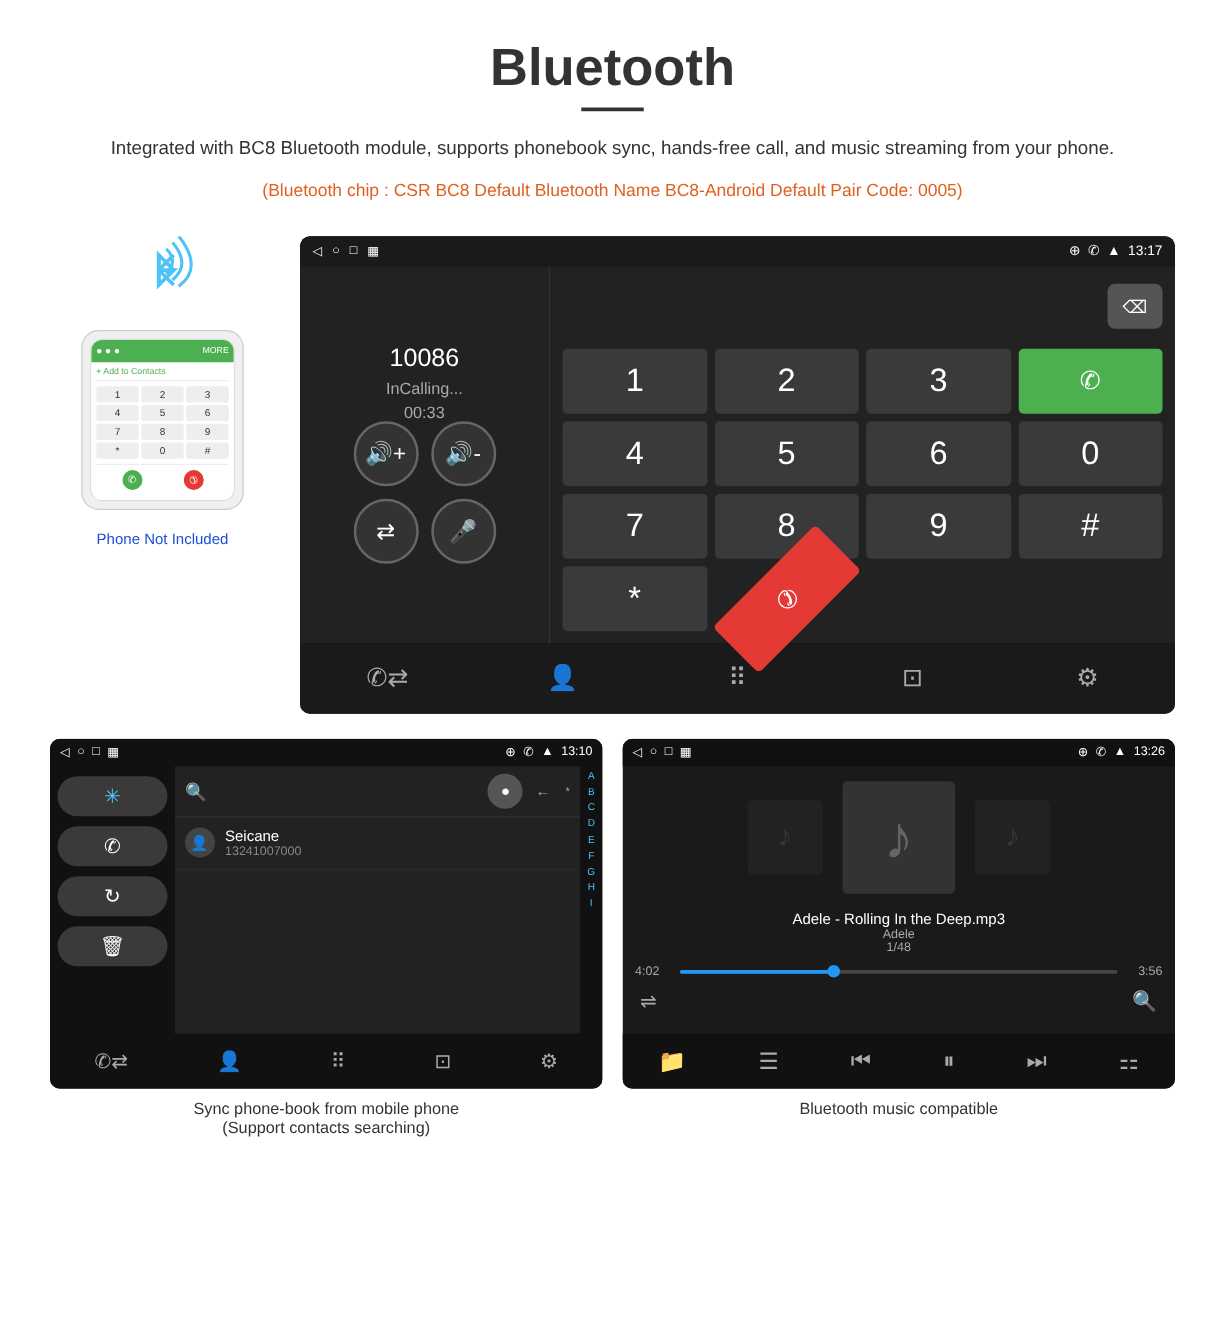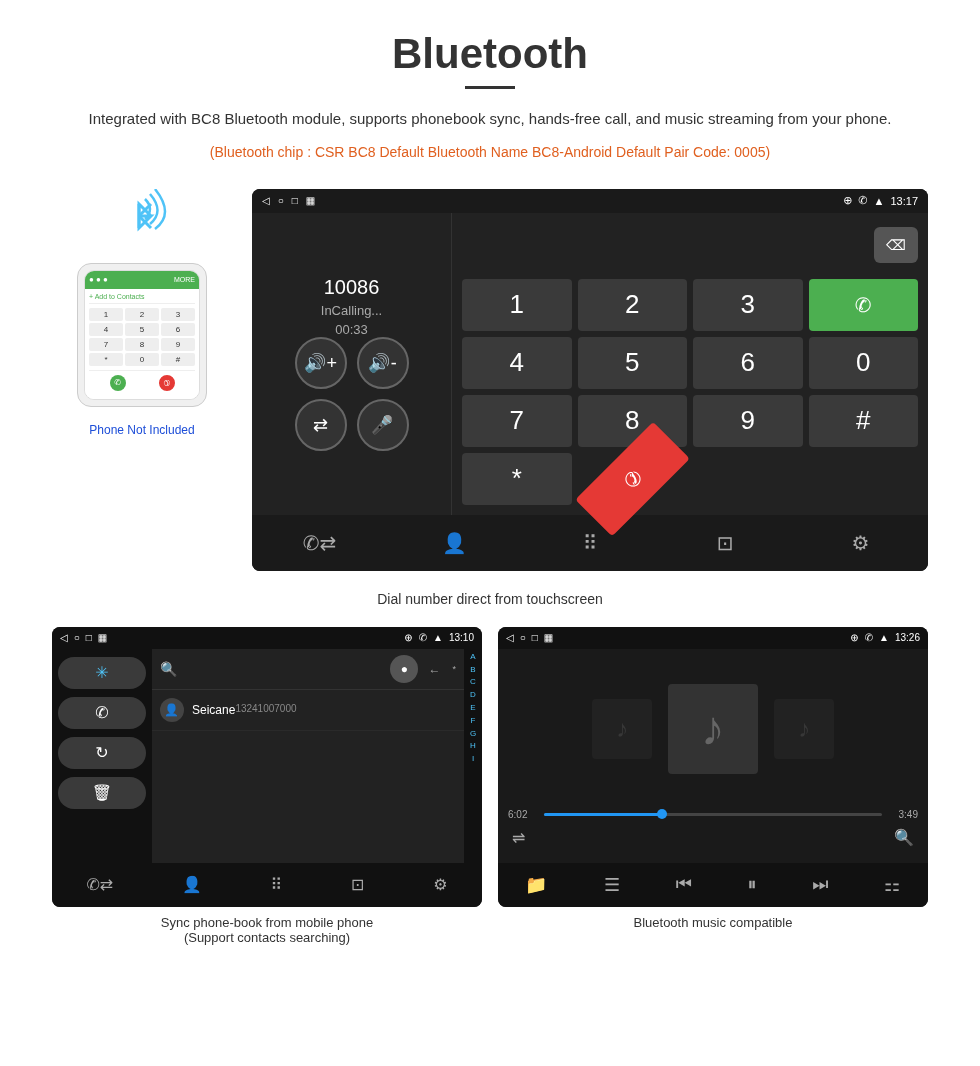--- a/index.html
+++ b/index.html
@@ -4,21 +4,21 @@
   <style>
     * { box-sizing: border-box; margin: 0; padding: 0; }
     body {
       font-family: Arial, sans-serif;
       background: #fff;
       width: 980px;
       min-height: 1066px;
       color: #333;
     }
     .page-container {
-      padding: 30px 52px;
+      padding: 30px 40px;
     }
     .page-title {
       text-align: center;
       font-size: 42px;
       font-weight: bold;
       margin-bottom: 8px;
     }
     .title-underline {
       width: 50px;
       height: 3px;
@@ -395,20 +395,21 @@
       background: #444;
       border-radius: 50%;
       display: flex;
       align-items: center;
       justify-content: center;
       font-size: 12px;
       color: #ccc;
     }
     .pb-contact-info {
       display: flex;
+      flex-direction: column;
     }
     .pb-name {
       color: #fff;
       font-size: 12px;
     }
     .pb-number {
       color: #888;
       font-size: 10px;
     }
     .pb-alpha {
@@ -668,21 +669,20 @@
       <div class="android-bottomnav">
         <div class="nav-icon">✆⇄</div>
         <div class="nav-icon">👤</div>
         <div class="nav-icon">⠿</div>
         <div class="nav-icon">⊡</div>
         <div class="nav-icon">⚙</div>
       </div>
     </div>
   </div>
 
-  <p class="caption">Dial number direct from touchscreen</p>
 
   <div class="bottom-row">
 
     <div class="screen-col">
       <div class="android-screen">
         <div class="pb-screen">
 
           <div class="pb-statusbar">
             <div style="display:flex;gap:6px;align-items:center;font-size:10px;color:#fff;">
               <span>◁</span>
@@ -777,28 +777,33 @@
                 <span style="font-size:24px;color:#555;">♪</span>
               </div>
               <div class="music-album-art">
                 <span style="font-size:48px;color:#666;">♪</span>
               </div>
               <div class="music-album-sm">
                 <span style="font-size:24px;color:#555;">♪</span>
               </div>
             </div>
 
+            <div class="music-info">
+              <div class="music-title">Adele - Rolling In the Deep.mp3</div>
+              <div class="music-artist">Adele</div>
+              <div class="music-track">1/48</div>
+            </div>
 
             <div class="music-progress">
-              <span class="music-time">6:02</span>
+              <span class="music-time">4:02</span>
               <div class="progress-bar-bg">
                 <div class="progress-bar-fill"></div>
                 <div class="progress-dot"></div>
               </div>
-              <span class="music-time" style="text-align:right;">3:49</span>
+              <span class="music-time" style="text-align:right;">3:56</span>
             </div>
 
             <div style="display:flex;justify-content:space-between;align-items:center;padding:0 4px 6px;">
               <span style="color:#aaa;font-size:16px;">⇌</span>
               <span style="color:#aaa;font-size:16px;">🔍</span>
             </div>
           </div>
 
           <div class="music-controls-row">
             <span class="music-ctrl-icon">📁</span>

